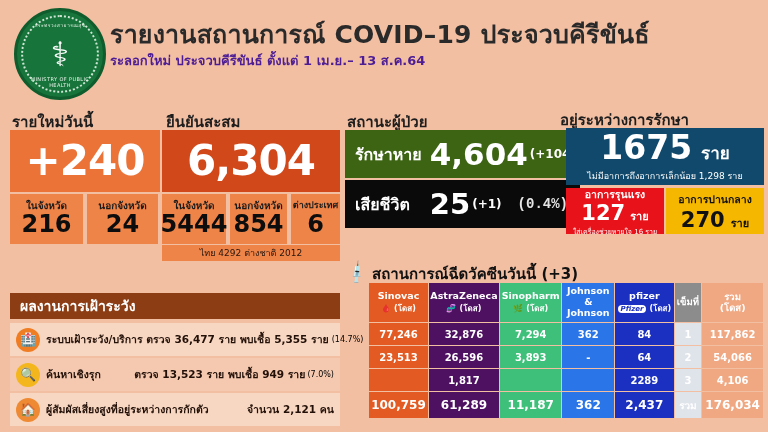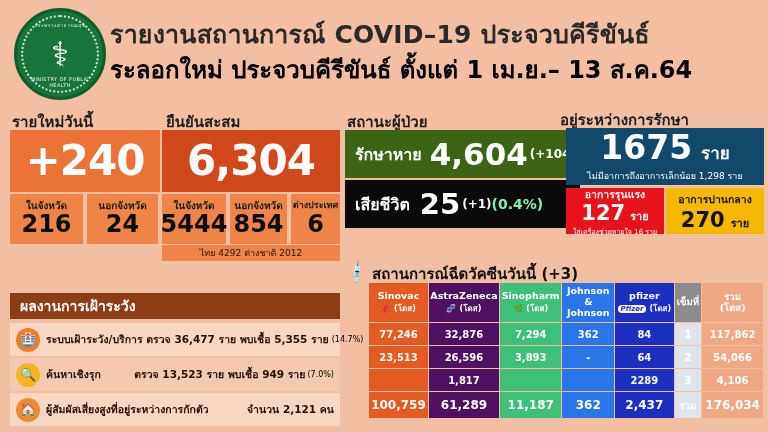--- a/index.html
+++ b/index.html
@@ -32,21 +32,21 @@
   .logo .txt-top{top:4px;}
   .logo .txt-bot{bottom:3px;}
 
   .title1{
     position:absolute;left:110px;top:14px;width:650px;
     font-size:25px;font-weight:bold;color:#2a2a2a;letter-spacing:.2px;
     white-space:nowrap;
   }
   .title2{
     position:absolute;left:110px;top:50px;width:655px;
-    font-size:24px;font-weight:bold;color:#000000;
+    font-size:13px;font-weight:bold;color:#4c1d95;
     white-space:nowrap;
   }
 
   
   .cap{position:absolute;font-size:15px;font-weight:bold;color:#1d1d1d;white-space:nowrap;}
 
   
   .bigbox{position:absolute;display:flex;align-items:center;justify-content:center;}
   .bigbox .num{font-size:42px;font-weight:bold;color:#ffffff;line-height:1;letter-spacing:-1px;}
 
@@ -97,24 +97,24 @@
     display:flex;align-items:center;padding-left:10px;box-sizing:border-box;
   }
   .recover .l{font-size:16px;font-weight:bold;color:#fff;margin-right:8px;}
   .recover .n{font-size:31px;font-weight:bold;color:#fff;line-height:1;}
   .recover .d{font-size:12px;font-weight:bold;color:#fff;margin-left:2px;}
 
   .death{
     position:absolute;left:345px;top:180px;width:235px;height:48px;background:#0a0a0a;
     display:flex;align-items:center;padding-left:10px;box-sizing:border-box;
   }
-  .death .l{font-size:16px;font-weight:bold;color:#fff;margin-right:10px;}
+  .death .l{font-size:16px;font-weight:bold;color:#fff;margin-right:20px;}
   .death .n{font-size:29px;font-weight:bold;color:#fff;line-height:1;}
   .death .d{font-size:12px;font-weight:bold;color:#fff;margin-left:2px;}
-  .death .p{font-size:14px;font-weight:bold;color:#86efac;margin-left:0;}
+  .death .p{font-size:14px;font-weight:bold;color:#e5e5e5;margin-left:16px;font-family:Liberation Mono, monospace;}
 
   
   .treat{
     position:absolute;left:566px;top:128px;width:198px;height:57px;background:#10496b;
     display:flex;flex-direction:column;align-items:center;justify-content:center;
   }
   .treat .row{display:flex;align-items:baseline;}
   .treat .n{font-size:33px;font-weight:bold;color:#fff;line-height:1;}
   .treat .u{font-size:17px;font-weight:bold;color:#fff;margin-left:9px;}
   .treat .sub{font-size:9px;color:#ffffff;margin-top:3px;white-space:nowrap;}

